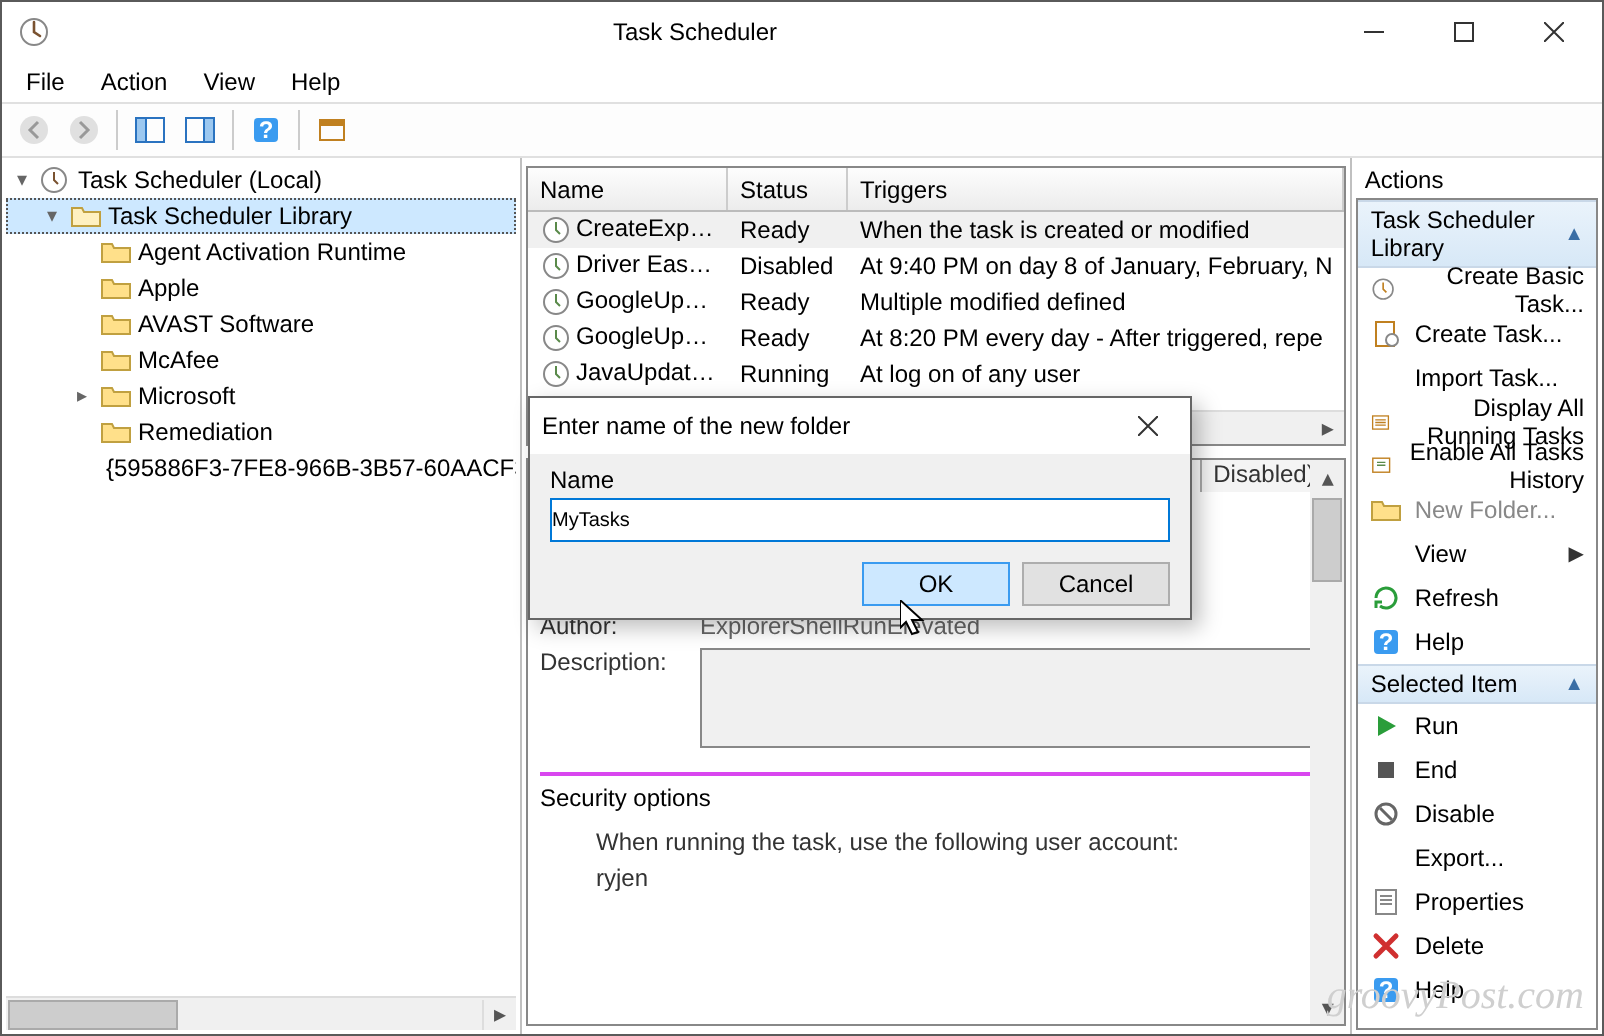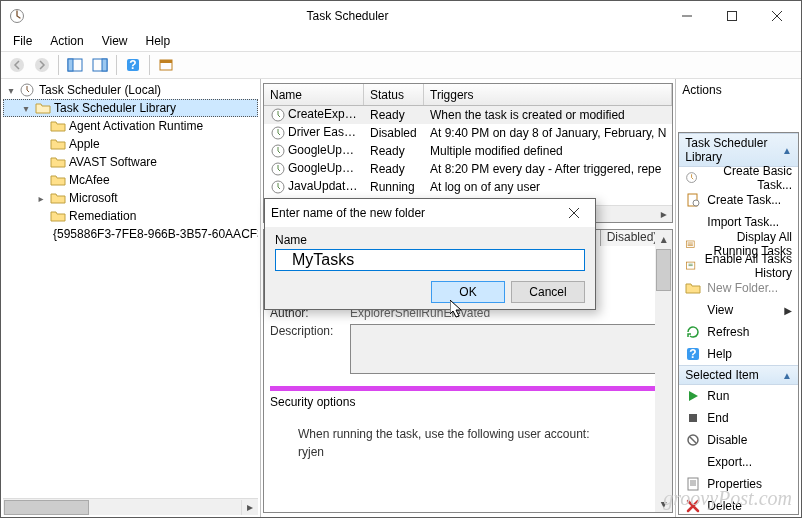--- a/index.html
+++ b/index.html
@@ -41,41 +41,41 @@
   .grid-hscroll { height: 17px; display:flex; align-items:center; background:#f0f0f0; border-top:1px solid #ddd;}
   .grid-hscroll .thumb { width:120px; height:15px; background:#cdcdcd; border:1px solid #aaa; margin-left:15px;}
   .grid-hscroll .arr { width:17px; height:15px; display:flex; align-items:center; justify-content:center; color:#555;}
   .details { margin-top: 6px; border: 1px solid #888; flex: 1; padding: 4px 6px 4px 6px; overflow:hidden; position:relative;}
   .tabstrip { position:absolute; right:8px; top:0px; font-size:12px; color:#333; }
   .tabstrip span { border:1px solid #aaa; padding:2px 6px; background:#f4f4f4; border-bottom:none;}
   .details-inner { margin-top: 72px; }
   .drow { display:flex; align-items:flex-start; margin-bottom:4px; }
   .drow .lbl { width: 80px; color:#333; }
   .desc-box { flex:1; height:50px; border:1px solid #888; background:#f0f0f0;}
-  .sec-title { margin-top:12px; margin-bottom:18px; border-top:5px solid #d946ef; padding-top:4px;}
+  .sec-title { margin-top:12px; margin-bottom:8px; border-top:2px solid #d946ef; padding-top:4px;}
   .sec-line { font-size:12px; color:#333;margin-left:28px; }
   .details-vscroll { position: absolute; right: 0; top: 0; bottom: 0; width: 17px; background: #f0f0f0; display: flex; flex-direction: column; align-items: center; }
   .details-vscroll .arr { height: 17px; width: 100%; display:flex; align-items:center; justify-content:center; color:#555;}
   .details-vscroll .thumb-v { width: 15px; height: 42px; background: #cdcdcd; border:1px solid #aaa; margin-top: 2px;}
-  .pane-r { width: 168px; display: flex; flex-direction: column; padding: 2px; gap: 33px; }
+  .pane-r { width: 168px; display: flex; flex-direction: column; padding: 2px; }
   .pane-r-title { font-size: 12px; padding: 2px 4px; font-weight: normal; }
   .pane-r-inner { border:1px solid #888; flex:1; overflow:auto; }
   .grp-hdr { background: linear-gradient(#eaf3fb,#d7e8f7); border-top:1px solid #c9d8e8; border-bottom:1px solid #c9d8e8; padding: 2px 6px; display:flex; align-items:center; justify-content:space-between; font-size:12px;}
   .grp-hdr .tri { color:#3a6ea5; font-size:10px;}
   .act-item { display:flex; align-items:center; padding: 2px 6px; height: 22px; cursor:default; gap:6px;text-align:right; }
   .act-item.disabled { color:#888; }
   .act-ic { width:16px; height:16px; display:flex; align-items:center; justify-content:center; }
   .act-arrow { margin-left:auto; font-size:10px; color:#333;}
   
   .dlg { position:absolute; left:264px; top:198px; width:332px; height:112px; border:1px solid #666; background:#f0f0f0; box-shadow: 4px 4px 10px rgba(0,0,0,0.25); z-index:10; display:flex; flex-direction:column;}
   .dlg-title { height:28px; background:#fff; display:flex; align-items:center; padding:0 6px; }
   .dlg-title .t { flex:1; font-size:12px; }
   .dlg-title .x { width:30px; height:22px; display:flex; align-items:center; justify-content:center; }
   .dlg-body { padding:6px 10px 4px 10px; flex:1; }
-  .dlg-input { width:100%; border:1px solid #0078d7; height:22px; padding:0 16px; font-size:16px; background:#fff; outline:none;}
+  .dlg-input { width:100%; border:1px solid #0078d7; height:22px; padding:0 0; font-size:10px; background:#fff; outline:none;}
   .dlg-btns { display:flex; justify-content:flex-end; padding:4px 10px 6px 10px; gap:6px;}
   .dlg-btn { width:74px; height:22px; border:1px solid #adadad; background:#e1e1e1; font-size:12px; display:flex; align-items:center; justify-content:center;}
   .dlg-btn.default { background:#cde8ff; border-color:#3a9bf0; }
   .cursor { position:absolute; left:450px; top:300px; z-index:20; pointer-events:none;}
   .watermark { position:absolute; right:10px; bottom:8px; color:#cfcfcf; font-size:20px; font-style:italic; font-family: Georgia, serif; z-index:30; pointer-events:none;}
 </style>
 </head>
 <body>
 
 <div class="window">

